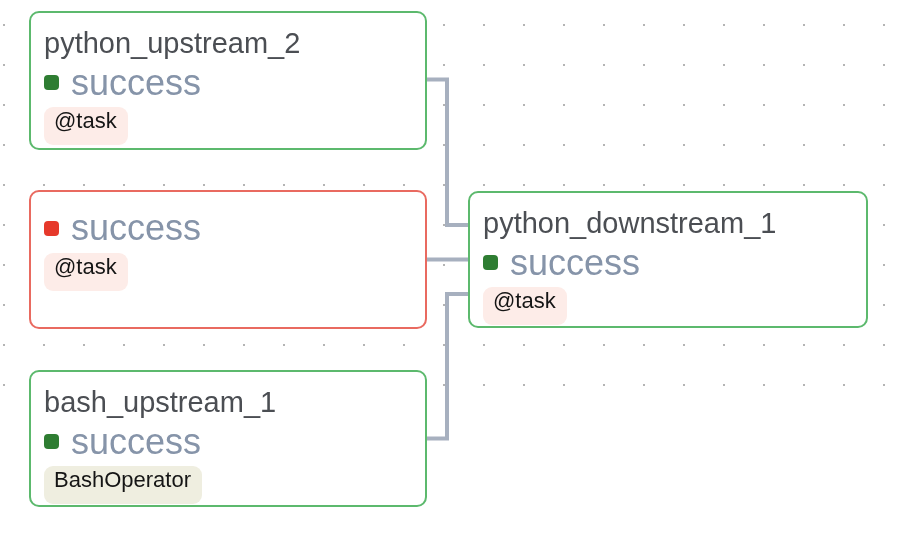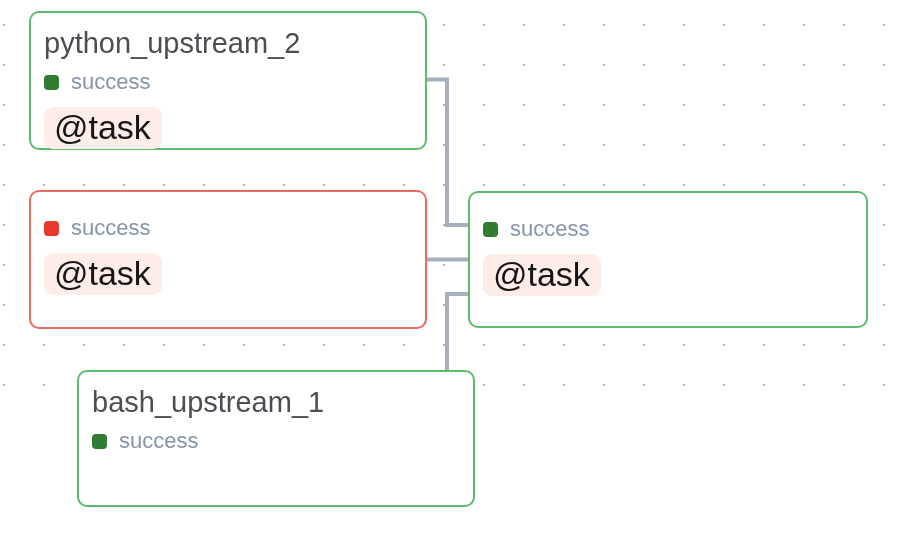--- a/index.html
+++ b/index.html
@@ -45,21 +45,21 @@
     width:398px;
     background:var(--node-bg);
     border:2.5px solid var(--success-border);
     border-radius:10px;
     padding:14px 14px 8px 13px;
     cursor:pointer;
   }
   .node.state-failed{border-color:var(--failed-border);}
   .n1{left:29px;top:11px;height:139px;}
   .n2{left:29px;top:190px;height:139px;}
-  .n3{left:29px;top:370px;height:137px;margin-left:48px;}
+  .n3{left:29px;top:370px;height:137px;}
   .n4{left:468px;top:191px;width:400px;height:137px;}
   .title{
     font-size:29px;
     line-height:1.15;
     color:var(--title-text);
     white-space:nowrap;
   }
   .status-row{
     display:flex;
     align-items:center;
@@ -68,31 +68,31 @@
   }
   .status-dot{
     width:15px;height:15px;
     border-radius:4px;
     margin-right:12px;
     flex:0 0 auto;
   }
   .status-dot.success{background:var(--success-dot);}
   .status-dot.failed{background:var(--failed-dot);}
   .status-label{
-    font-size:22px;
+    font-size:36px;
     color:var(--status-text);
     line-height:1.1;
   }
   .badge{
     display:inline-block;
     margin-top:9px;
-    font-size:34px;
+    font-size:22px;
     line-height:1.0;
     color:var(--badge-text);
-    padding:3px 11px 5px 10px;
+    padding:3px 11px 13px 10px;
     border-radius:9px;
     white-space:nowrap;
   }
   .badge.taskflow{background:var(--taskflow-badge-bg);}
   .badge.operator{background:var(--operator-badge-bg);}
 </style>
 </head>
 <body>
 
 <div class="canvas">
@@ -119,23 +119,25 @@
     </div>
     <span class="badge taskflow">@task</span>
   </div>
 
   <div class="node n3 state-success">
     <div class="title">bash_upstream_1</div>
     <div class="status-row">
       <span class="status-dot success"></span>
       <span class="status-label">success</span>
     </div>
+    <span class="badge operator">BashOperator</span>
   </div>
 
   <div class="node n4 state-success">
+    <div class="title">python_downstream_1</div>
     <div class="status-row">
       <span class="status-dot success"></span>
       <span class="status-label">success</span>
     </div>
     <span class="badge taskflow">@task</span>
   </div>
 
 </div>
 
 </body></html>

